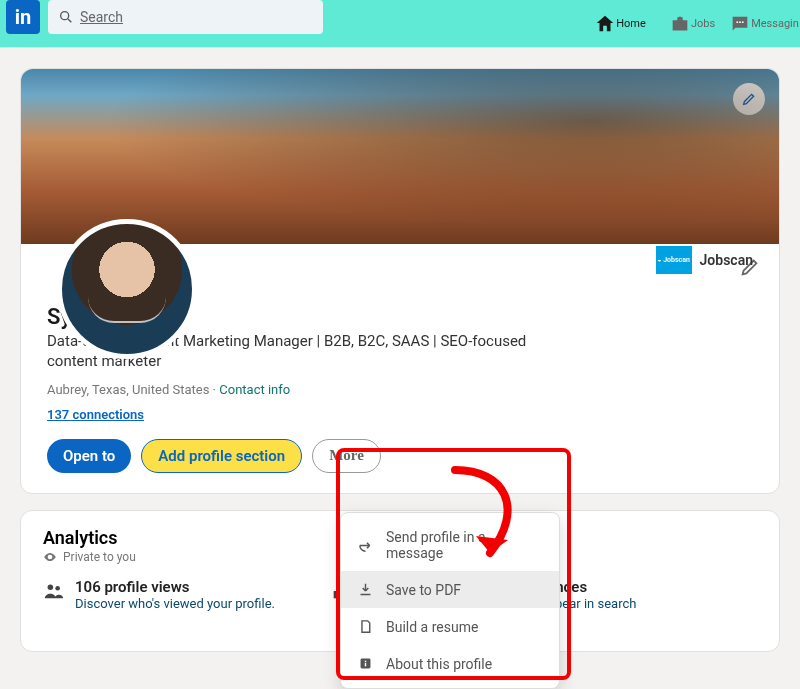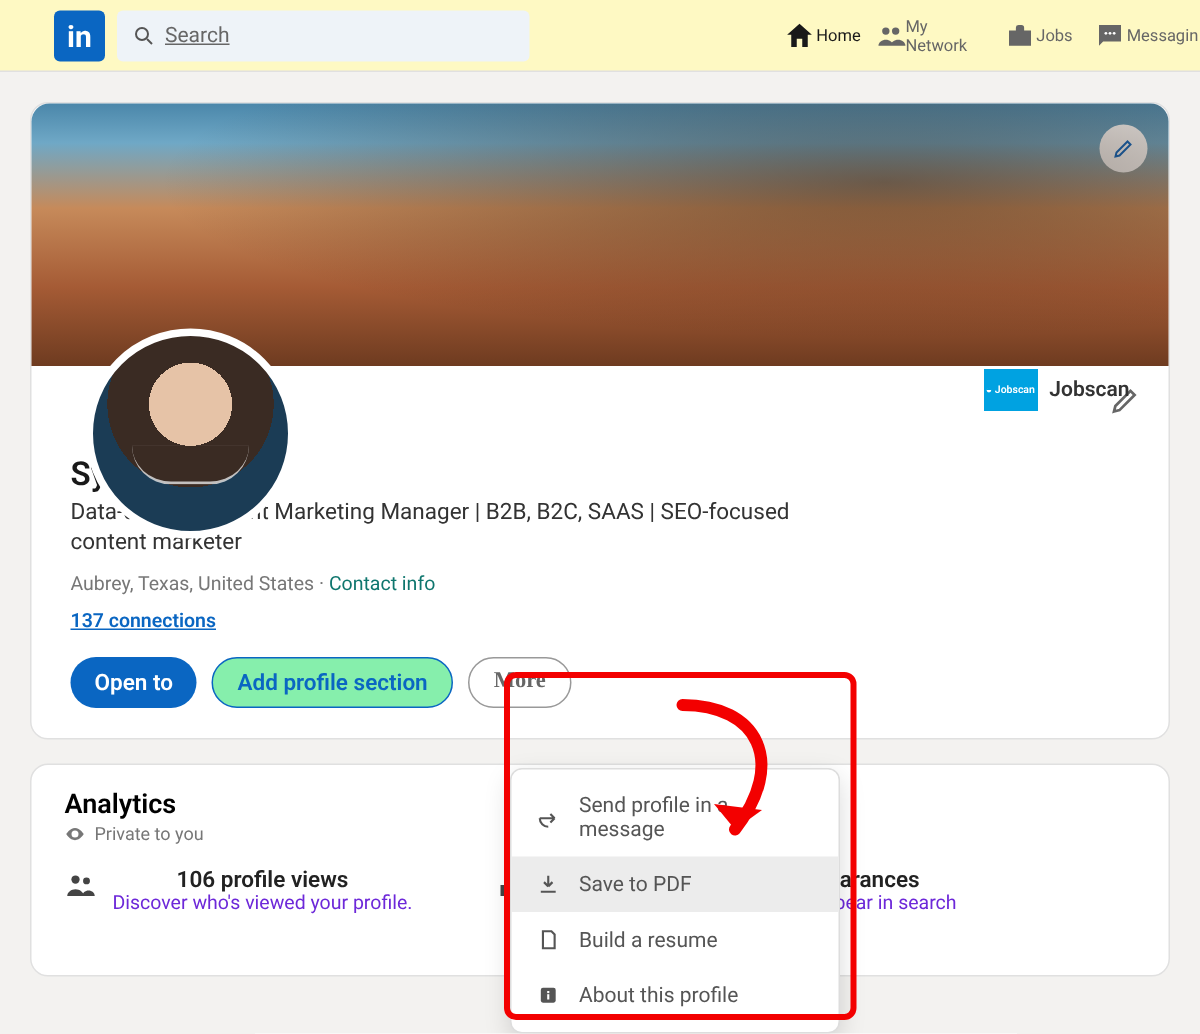--- a/index.html
+++ b/index.html
@@ -1,19 +1,19 @@
 <!DOCTYPE html>
 <html><head>
 <meta charset="utf-8">
 <style>
   * { box-sizing: border-box; margin: 0; padding: 0; font-family: -apple-system, BlinkMacSystemFont, "Segoe UI", Roboto, Arial, sans-serif; }
   body { background: #f3f2f0; width: 800px; height: 689px; overflow: hidden; position: relative; }
 
   
-  .topbar { background: #fef9c3; height: 48px; display: flex; align-items: center; padding-left: 36px; border-bottom: 1px solid #e0e0e0; }
+  .topbar { background: #5eead4; height: 48px; display: flex; padding-left: 6px; border-bottom: 1px solid #e0e0e0; }
   .logo { width: 34px; height: 34px; background:#0a66c2; color:#fff; display:flex; align-items:center; justify-content:center; font-weight:700; font-size:20px; border-radius:4px; }
   .searchbox { margin-left:8px; background:#eef3f8; height:34px; width:275px; border-radius:4px; display:flex; align-items:center; padding:0 10px; color:#666; font-size:14px;text-decoration:underline; }
   .searchbox svg { margin-right:6px; }
   .nav { margin-left:auto; display:flex; gap:0; }
   .nav-item { width:72px; display:flex; flex-direction:row; align-items:center; justify-content:center; font-size:11px; color:#666; }
   .nav-item svg { width:22px; height:22px; fill:#666; }
   .nav-item.active { color:#191919; }
   .nav-item.active svg { fill:#191919; }
 
   
@@ -31,42 +31,42 @@
   .headline { font-size:15px; color:#333; margin-top:2px; max-width:500px; line-height:1.35; }
   .loc { font-size:13px; color:#777; margin-top:10px; }
   .loc a { color:#0f766e; text-decoration:none; font-weight:400; }
   .connections { display:inline-block; font-size:13px; color:#0a66c2; font-weight:600; margin-top:10px; }
   .company { position:absolute; top:2px; right:26px; display:flex; align-items:center; gap:8px; font-size:14px; font-weight:600; color:#333; }
   .company-logo { width:36px; height:28px; background:#00a2e1; display:flex; align-items:center; justify-content:center; font-size:7px; color:#fff; }
 
   .actions { display:flex; gap:10px; margin-top:16px; align-items:center; }
   .btn { height:34px; padding:0 16px; border-radius:18px; font-size:15px; font-weight:600; display:flex; align-items:center; cursor:pointer; }
   .btn-primary { background:#0a66c2; color:#fff; border:none; }
-  .btn-outline-blue { background:#86efac; color:#0a66c2; border:1px solid #0a66c2; }
+  .btn-outline-blue { background:#fde047; color:#0a66c2; border:1px solid #0a66c2; }
   .btn-outline-gray { background:#fff; color:#666; border:1px solid #999;font-family:Liberation Serif, serif; }
 
   
   .menu { position:absolute; top:512px; left:340px; width:220px; background:#fff; border:1px solid #ddd; border-radius:8px; box-shadow:0 6px 18px rgba(0,0,0,.15); padding:6px 0; z-index:40; }
   .menu-item { display:flex; align-items:center; gap:12px; padding:10px 16px; font-size:14px; color:#555; cursor:pointer; }
   .menu-item.hover { background:#ececec; }
   .menu-item svg { width:17px; height:17px; flex-shrink:0; }
 
   
   .red-box { position:absolute; border:4px solid #f30000; border-radius:8px; top:448px; left:336px; width:235px; height:232px; z-index:55; pointer-events:none; }
   .red-arrow { position:absolute; top:458px; left:430px; width:120px; height:110px; z-index:56; pointer-events:none; }
 
   
   .analytics { background:#fff; margin:16px 20px 0 20px; border:1px solid #e0e0e0; border-radius:12px; padding:16px 22px 22px; }
   .analytics h2 { font-size:18px; font-weight:600; }
   .private { display:flex; align-items:center; gap:6px; font-size:12px; color:#777; margin-top:2px; }
-  .stats { display:flex; gap:28px; margin-top:14px;text-align:center; }
+  .stats { display:flex; gap:28px; margin-top:14px; }
   .stat { display:flex; gap:10px; width:240px; }
   .stat svg { width:22px; height:22px; fill:#444; flex-shrink:0; margin-top:2px; }
   .stat-title { font-size:15px; font-weight:600; color:#222; }
-  .stat-sub { font-size:13px; color:#6d28d9; line-height:1.3; }
+  .stat-sub { font-size:13px; color:#0c4a6e; line-height:1.3; }
 </style>
 </head>
 <body>
 
 <div class="topbar">
   <div class="logo">in</div>
   <div class="searchbox">
     <svg width="16" height="16" viewBox="0 0 24 24" fill="none" stroke="#555" stroke-width="2">
         <circle cx="10" cy="10" r="6"></circle>
         <line x1="15" y1="15" x2="20" y2="20"></line>
@@ -75,28 +75,20 @@
   </div>
   <div class="nav">
     <div class="nav-item active">
       <svg viewBox="0 0 24 24">
           <path d="M12 3l9 8h-3v9h-4v-6h-4v6H6v-9H3z"></path>
         </svg>
       <span>Home</span>
     </div>
     <div class="nav-item">
       <svg viewBox="0 0 24 24">
-          <circle cx="8" cy="8" r="3"></circle>
-          <circle cx="16" cy="8" r="3"></circle>
-          <path d="M2 20c0-3 3-5 6-5s6 2 6 5zm10 0c0-3 3-5 6-5s6 2 6 5z"></path>
-        </svg>
-      <span>My Network</span>
-    </div>
-    <div class="nav-item">
-      <svg viewBox="0 0 24 24">
           <path d="M4 8h16v11H4z M9 8V6a2 2 0 012-2h2a2 2 0 012 2v2"></path>
         </svg>
       <span>Jobs</span>
     </div>
     <div class="nav-item">
       <svg viewBox="0 0 24 24">
           <path d="M4 4h16v12H7l-3 3z"></path>
           <circle cx="9" cy="10" r="1" fill="#fff"></circle>
           <circle cx="12" cy="10" r="1" fill="#fff"></circle>
           <circle cx="15" cy="10" r="1" fill="#fff"></circle>

